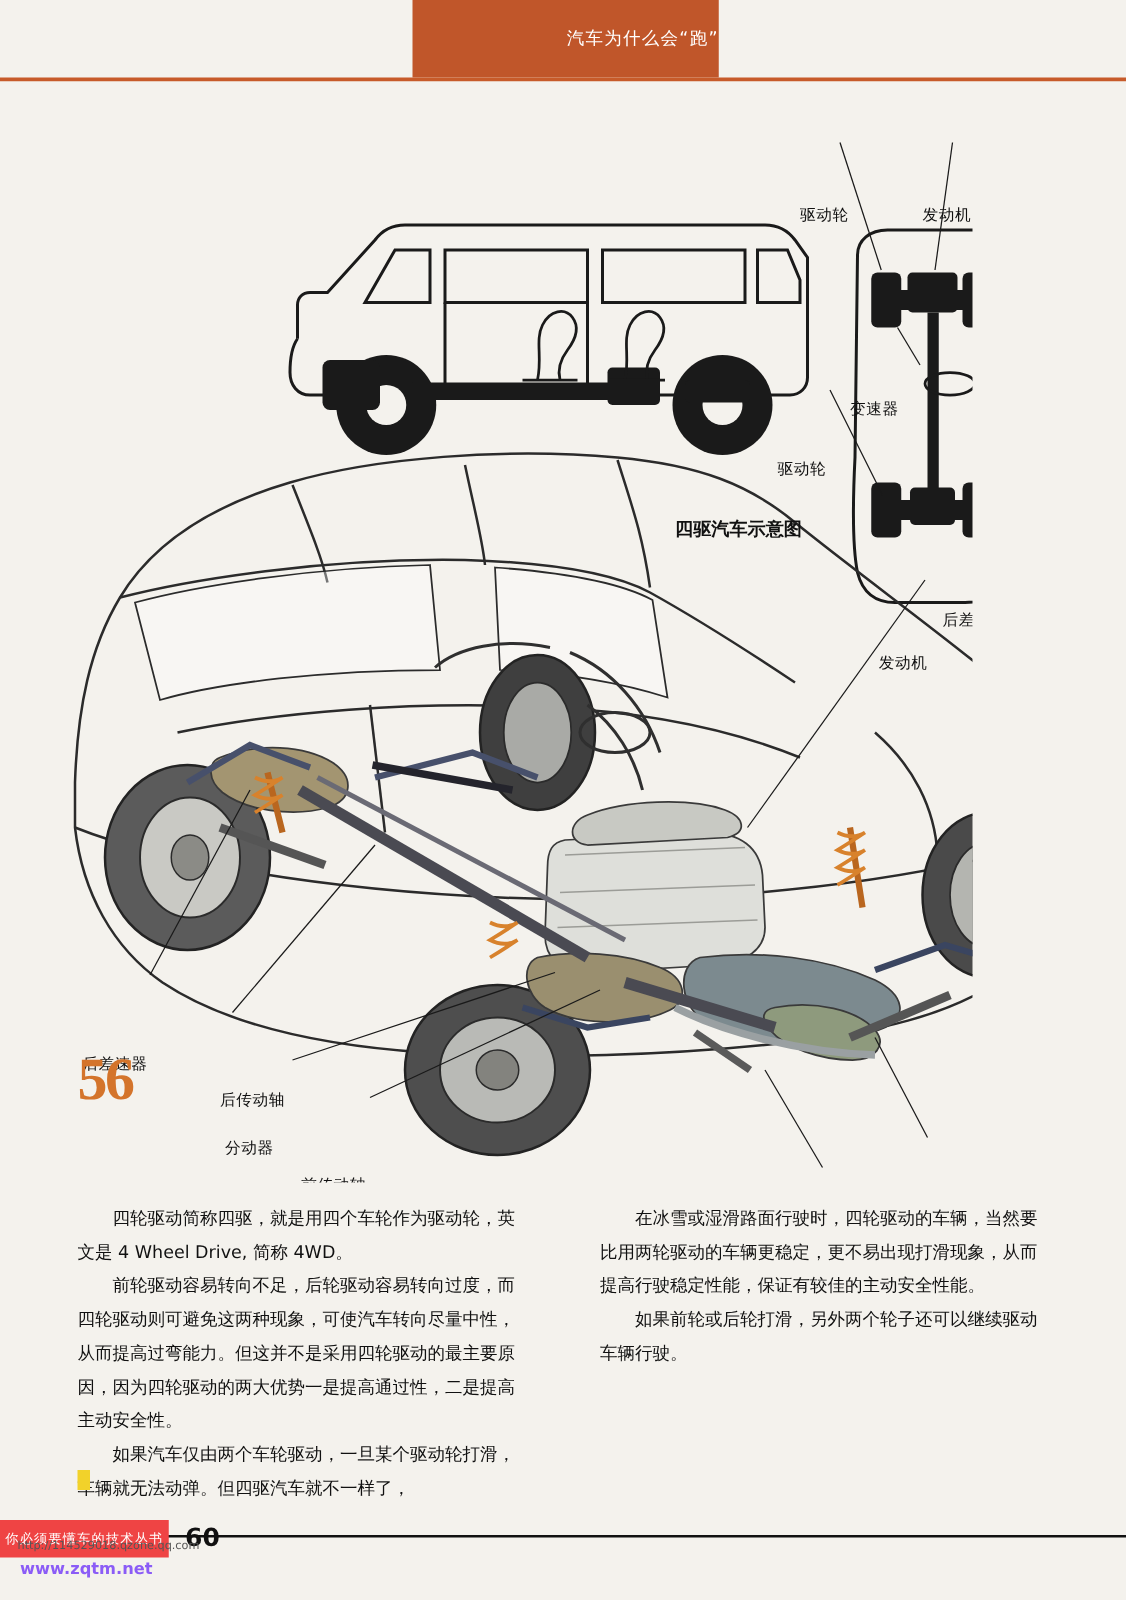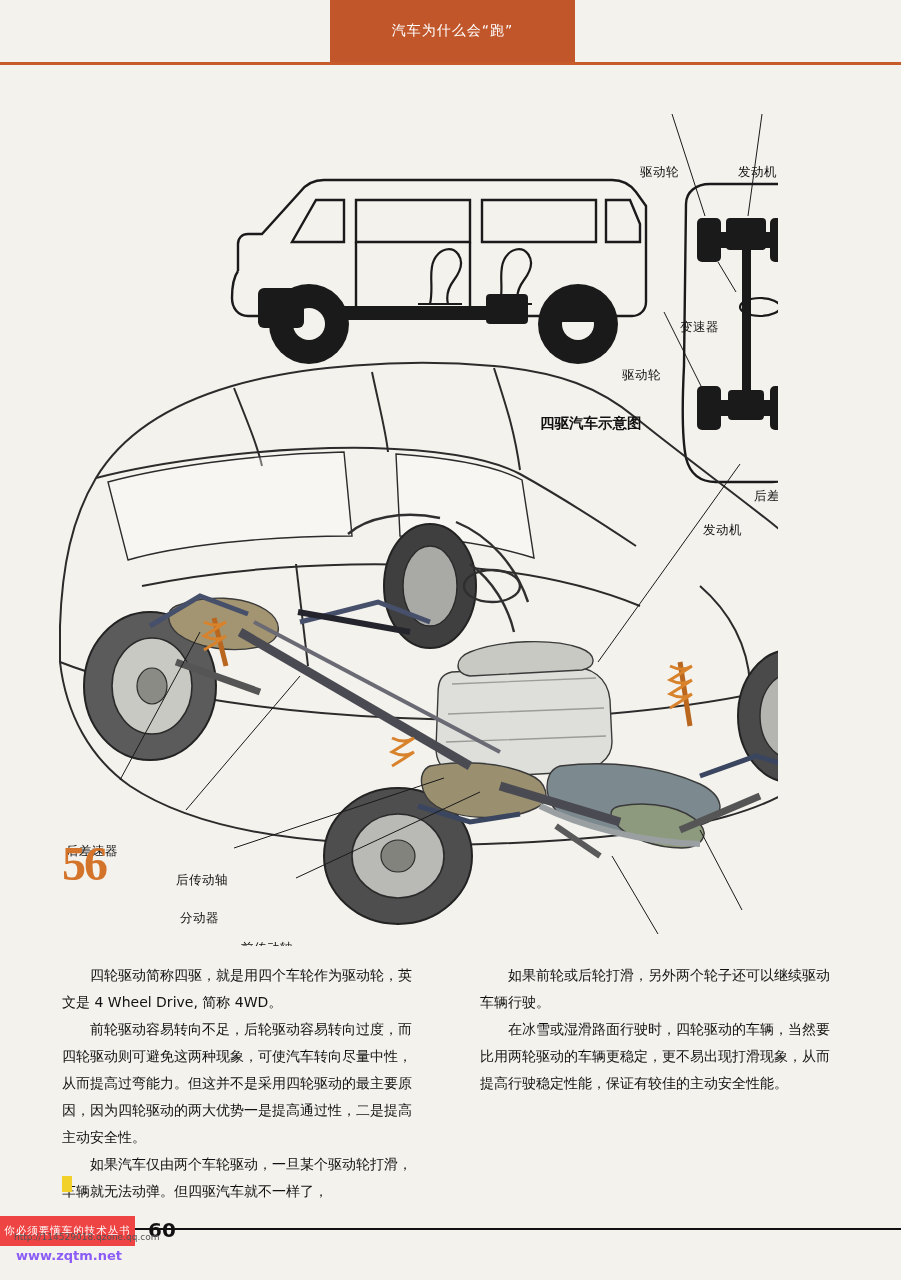--- a/index.html
+++ b/index.html
@@ -12,21 +12,21 @@
   }
   .page{position:absolute;inset:0;background:#f4f2ed;}
 
   
   .header-rule{
     position:absolute;left:0;top:62px;width:901px;height:3px;background:#c75b2a;
   }
   .header-tab{
     position:absolute;left:330px;top:0;width:245px;height:62px;
     background:#c0562a;
-    display:flex;align-items:center;justify-content:center;
+    display:flex;align-items:center;justify-content:flex-end;
   }
   .header-tab span{
     color:#fff;font-size:14px;letter-spacing:1px;
   }
 
   
   .illus{
     position:absolute;left:0;top:66px;width:778px;height:880px;
     overflow:hidden;
   }
@@ -295,22 +295,22 @@
   </div>
 
   <div class="num">56</div>
 
   <div class="col left">
     <p>四轮驱动简称四驱，就是用四个车轮作为驱动轮，英文是 4 Wheel Drive, 简称 4WD。</p>
     <p>前轮驱动容易转向不足，后轮驱动容易转向过度，而四轮驱动则可避免这两种现象，可使汽车转向尽量中性，从而提高过弯能力。但这并不是采用四轮驱动的最主要原因，因为四轮驱动的两大优势一是提高通过性，二是提高主动安全性。</p>
     <p>如果汽车仅由两个车轮驱动，一旦某个驱动轮打滑，车辆就无法动弹。但四驱汽车就不一样了，</p>
   </div>
   <div class="col right">
+    <p>在冰雪或湿滑路面行驶时，四轮驱动的车辆，当然要比用两轮驱动的车辆更稳定，更不易出现打滑现象，从而提高行驶稳定性能，保证有较佳的主动安全性能。</p>
     <p>如果前轮或后轮打滑，另外两个轮子还可以继续驱动车辆行驶。</p>
-    <p>在冰雪或湿滑路面行驶时，四轮驱动的车辆，当然要比用两轮驱动的车辆更稳定，更不易出现打滑现象，从而提高行驶稳定性能，保证有较佳的主动安全性能。</p>
   </div>
 
   <div class="yellow-mark"></div>
 
   <div class="footer-rule"></div>
   <div class="footer-tab">
     <span>你必须要懂车的技术丛书</span>
   </div>
   <div class="pageno">60</div>
   <div class="qq">http://114529018.qzone.qq.com</div>

